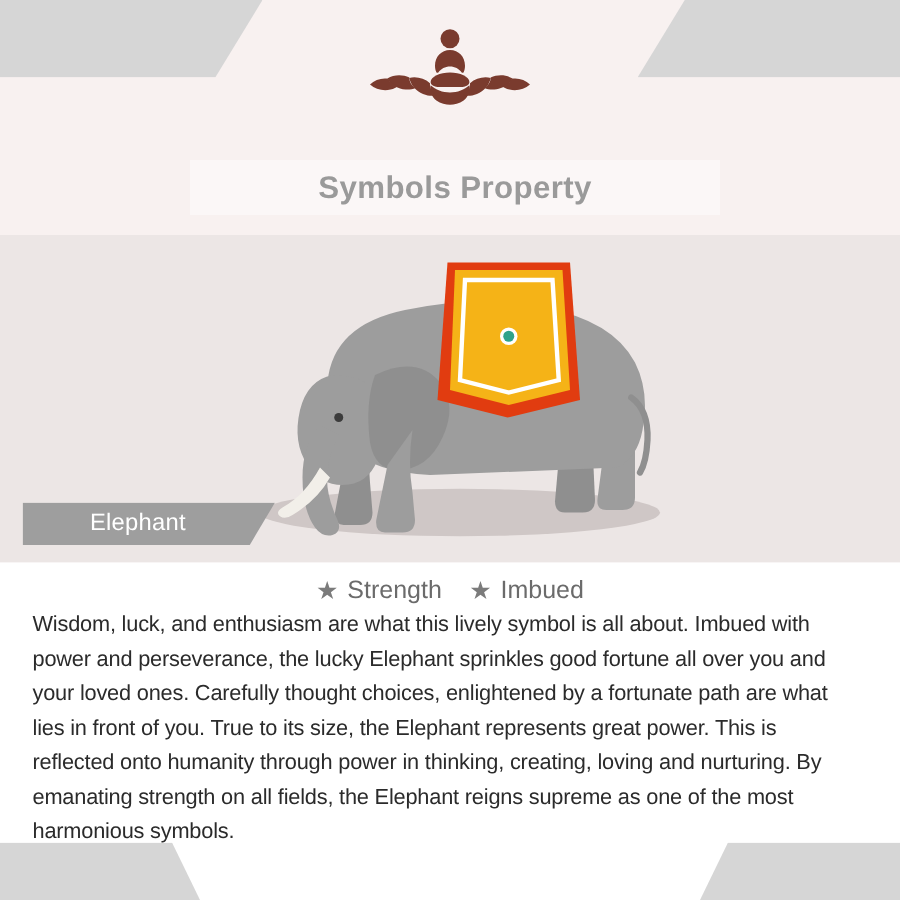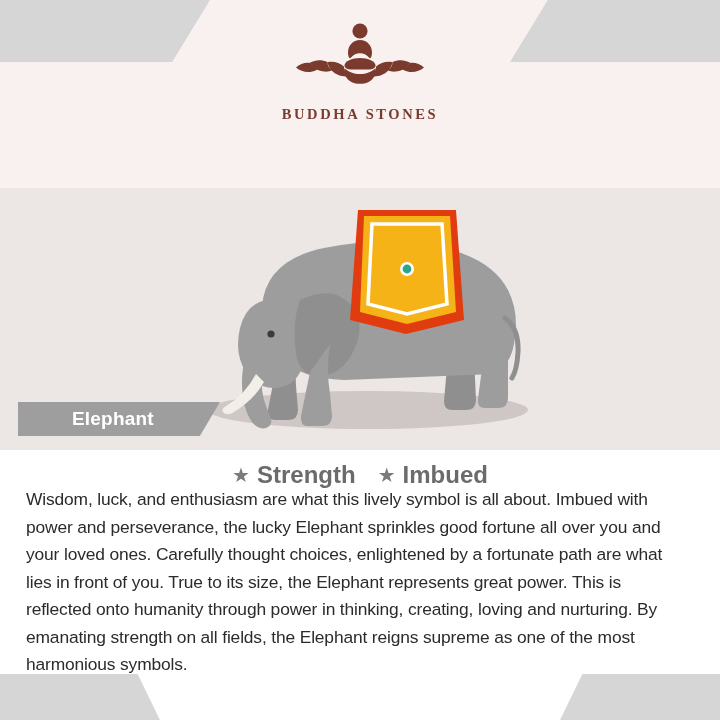--- a/index.html
+++ b/index.html
@@ -93,37 +93,37 @@
     top: 402px; left: 18px;
     height: 34px; width: 202px;
     background: #9e9e9e;
     z-index: 6;
     clip-path: polygon(0 0, 100% 0, 90% 100%, 0 100%);
     display: flex; align-items: center;
   }
   .label-tab .label-text {
     color: #ffffff;
     font-size: 19px;
-    font-weight: 700;
+    font-weight: 400;
     padding-left: 54px;
     letter-spacing: 0.2px;
   }
 
   
   .keywords {
     position: absolute;
     top: 461px; left: 0; width: 720px;
     z-index: 6;
     display: flex; align-items: center; justify-content: center;
     gap: 22px;
   }
   .kw { display: flex; align-items: center; gap: 7px; }
   .kw .star { color: #7b7b7b; font-size: 20px; line-height: 1; }
   .kw .kw-text {
-    color: #6b6b6b; font-size: 24px; font-weight: 700;
+    color: #6b6b6b; font-size: 20px; font-weight: 400;
   }
 
   
   .body-copy {
     position: absolute;
     top: 486px; left: 26px; width: 660px;
     z-index: 6;
     font-size: 17.4px;
     line-height: 27.5px;
     color: #2b2b2b;
@@ -159,23 +159,25 @@
 
         <path d="M59 48.5c-4.6-4-11-5.6-16.6-4.2 1.2 5.6 5.4 10.6 11 12.8 4 1.6 8 1.8 11 1-3.6-2.2-5.8-5.8-5.4-9.6z"></path>
         <path d="M42.5 44c-5.6-2.6-12.4-2.4-17.6.8 3 5 8.6 8.4 14.6 8.8 3 .2 5.8-.3 8-1.3-3.2-1.8-5.2-5-5-8.3z"></path>
         <path d="M25.5 45c-5.2-.8-10.8.8-14.5 4.6 4.4 3.8 10.6 5.4 16.4 4 2.6-.6 4.8-1.7 6.4-3.1-3.6-.6-6.8-2.6-8.3-5.5z"></path>
 
         <path d="M91 48.5c4.6-4 11-5.6 16.6-4.2-1.2 5.6-5.4 10.6-11 12.8-4 1.6-8 1.8-11 1 3.6-2.2 5.8-5.8 5.4-9.6z"></path>
         <path d="M107.5 44c5.6-2.6 12.4-2.4 17.6.8-3 5-8.6 8.4-14.6 8.8-3 .2-5.8-.3-8-1.3 3.2-1.8 5.2-5 5-8.3z"></path>
         <path d="M124.5 45c5.2-.8 10.8.8 14.5 4.6-4.4 3.8-10.6 5.4-16.4 4-2.6-.6-4.8-1.7-6.4-3.1 3.6-.6 6.8-2.6 8.3-5.5z"></path>
       </g>
     </svg>
-    <div class="brand-name">BUDDHA STONES</div>
-  </div>
-
+  </div>
+
+  <div class="title-bar">
+    <span class="title">Symbols Property</span>
+  </div>
 
   <div class="art">
     <svg width="720" height="262" viewBox="0 0 720 262">
 
       <ellipse cx="368" cy="222" rx="160" ry="19" fill="#cfc7c6"></ellipse>
 
       <path d="M452 140 q18 4 22 28 l2 44 q0 10 -10 10 l-14 0 q-8 0 -8 -9 l4 -45 z" fill="#8f8f8f"></path>
       <path d="M486 136 q20 6 22 30 l0 44 q0 10 -10 10 l-13 0 q-8 0 -7 -9 l6 -46 z" fill="#9d9d9d"></path>
 
       <path d="M300 150 q-6 24 -4 48 l2 24 q0 10 -10 10 l-13 0 q-8 0 -7 -10 l8 -42 z" fill="#8f8f8f"></path>

